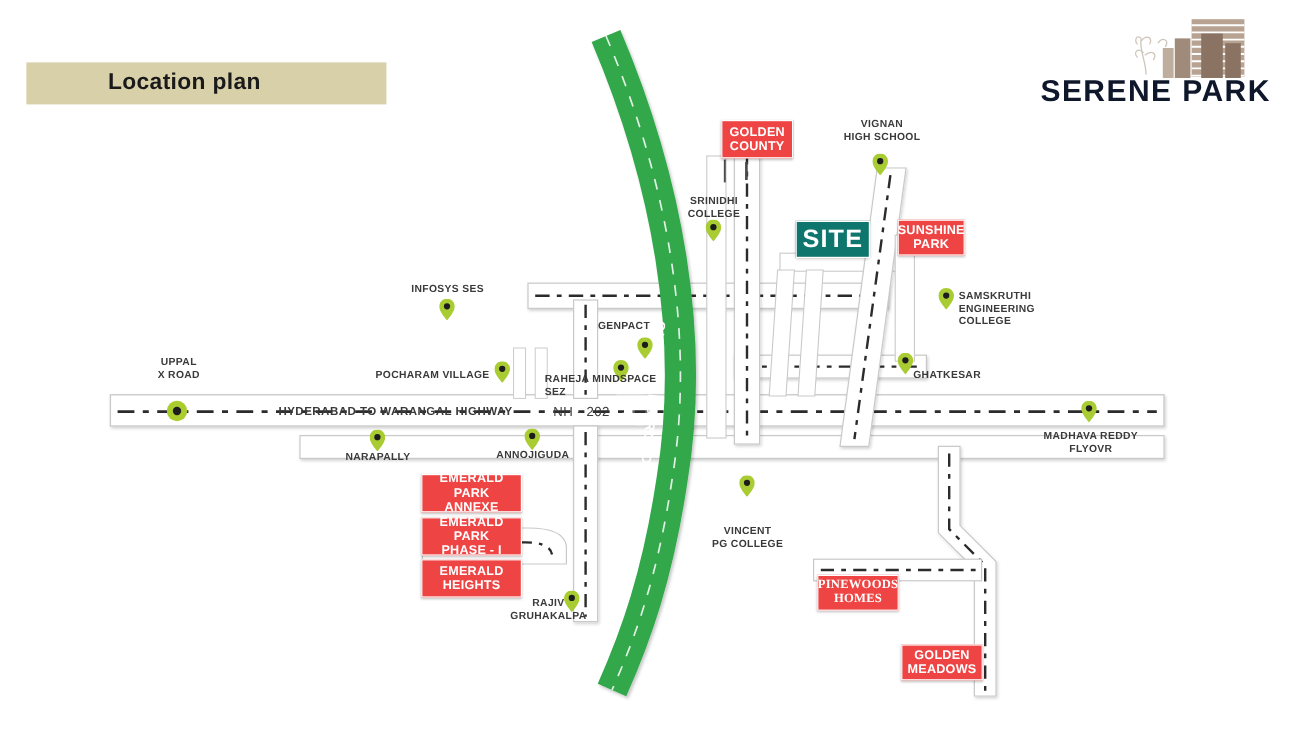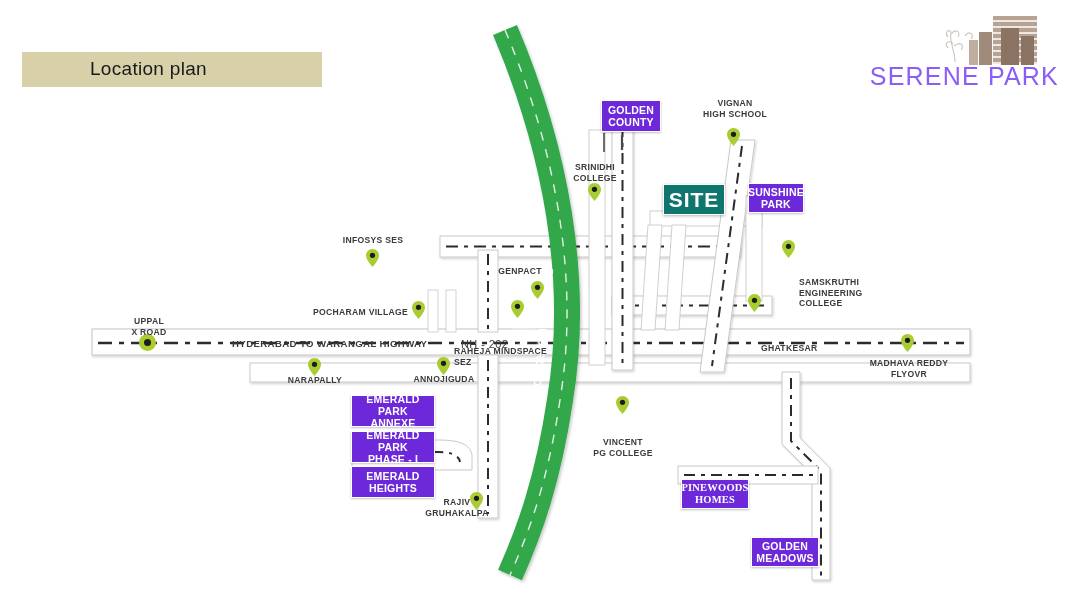--- a/index.html
+++ b/index.html
@@ -28,20 +28,21 @@
     background: #d8d0a8;
   }
   #title-text {
     position: absolute;
     left: 90px;
     top: 58px;
     font-size: 19px;
     color: #1a1a1a;
     letter-spacing: 0.3px;
     font-family: "Liberation Sans", sans-serif;
+    font-weight: bold;
   }
 
   
   #logo-block {
     position: absolute;
     right: 12px;
     top: 14px;
     width: 180px;
     height: 78px;
   }
@@ -50,40 +51,40 @@
     right: 8px;
     top: 0px;
     width: 120px;
     height: 52px;
   }
   #logo-text {
     position: absolute;
     right: 4px;
     top: 48px;
     font-size: 25px;
-    font-weight: normal;
-    color: #8b5cf6;
+    font-weight: bold;
+    color: #0f172a;
     letter-spacing: 1.2px;
     font-family: "Liberation Sans", sans-serif;
     white-space: nowrap;
   }
 
   
   #map {
     position: absolute;
     left: 0;
     top: 0;
     width: 1075px;
     height: 615px;
   }
 
   
   .signboard {
     position: absolute;
-    background: #6d28d9;
+    background: #ef4444;
     border: 1.2px solid #ffffff;
     color: #ffffff;
     font-size: 10.5px;
     font-weight: bold;
     text-align: center;
     line-height: 12px;
     letter-spacing: 0.2px;
     padding: 4px 5px;
     box-sizing: border-box;
     font-family: "Liberation Sans", sans-serif;
@@ -117,21 +118,21 @@
     font-size: 8.6px;
     font-weight: bold;
     color: #3a3a3a;
     letter-spacing: 0.3px;
     line-height: 10.5px;
     text-align: center;
     font-family: "Liberation Sans", sans-serif;
     white-space: pre-line;
   }
   .maplabel.left { text-align: right; }
-  .maplabel.right { text-align: left; margin-top: 36px; }
+  .maplabel.right { text-align: left; }
 
   
   #highway-label {
     position: absolute;
     font-size: 9.6px;
     font-weight: bold;
     color: #3a3a3a;
     letter-spacing: 0.4px;
     font-family: "Liberation Sans", sans-serif;
     white-space: nowrap;
@@ -448,21 +449,21 @@
 
   <div class="maplabel" style="left:337px; top:235px; width:72px;text-align:center;">INFOSYS SES</div>
 
 
   <div class="maplabel" style="left:490px; top:266px; width:60px;">GENPACT</div>
 
   <div class="maplabel left" style="left:300px; top:307px; width:108px;">POCHARAM VILLAGE</div>
 
   <div class="maplabel right" style="left:454px; top:310px; width:110px;">RAHEJA MINDSPACE SEZ</div>
 
-  <div class="maplabel" style="left:118px; top:316px; width:62px;">UPPAL
+  <div class="maplabel" style="left:118px; top:296px; width:62px;">UPPAL
 X ROAD</div>
 
   <div class="maplabel" style="left:285px; top:375px; width:60px;">NARAPALLY</div>
 
   <div class="maplabel" style="left:408px; top:374px; width:72px;">ANNOJIGUDA</div>
 
   <div class="maplabel" style="left:858px; top:358px; width:102px;">MADHAVA REDDY
 FLYOVR</div>
 
   <div class="maplabel" style="left:592px; top:437px; width:62px;">VINCENT

